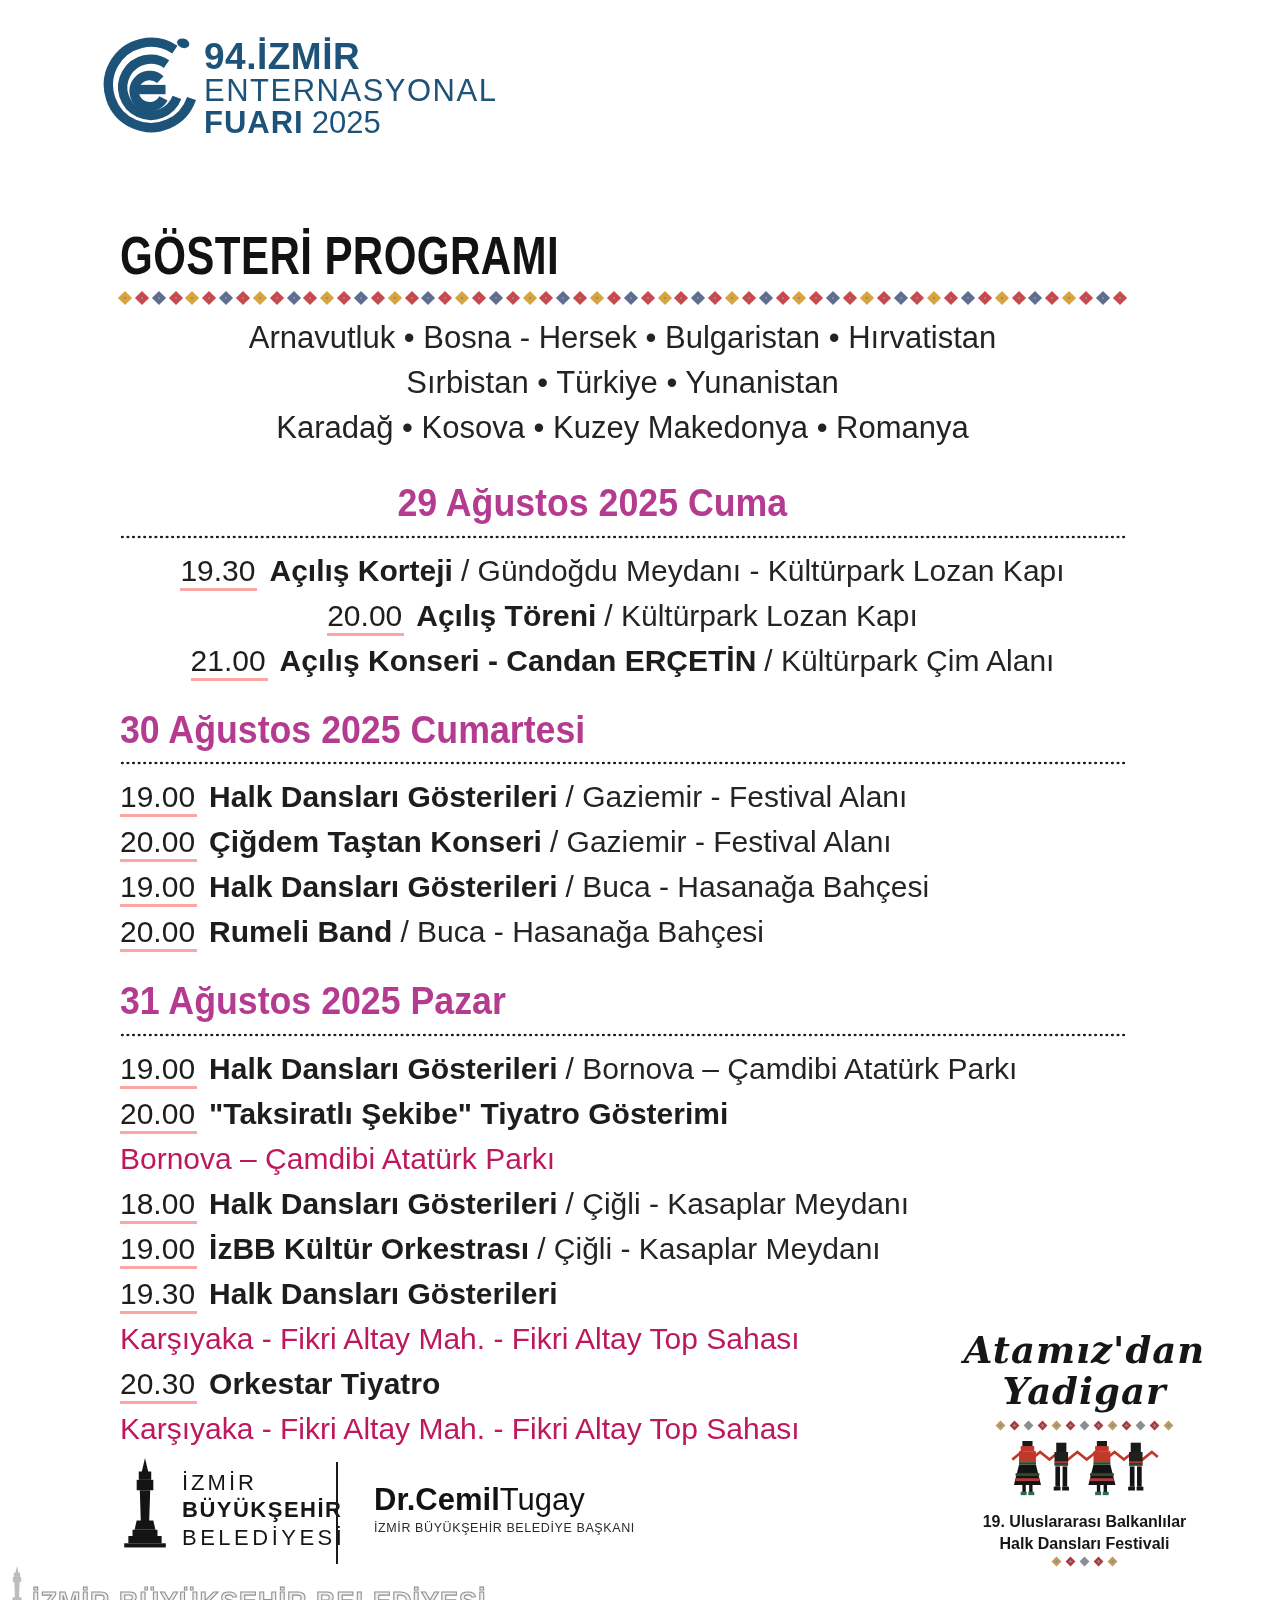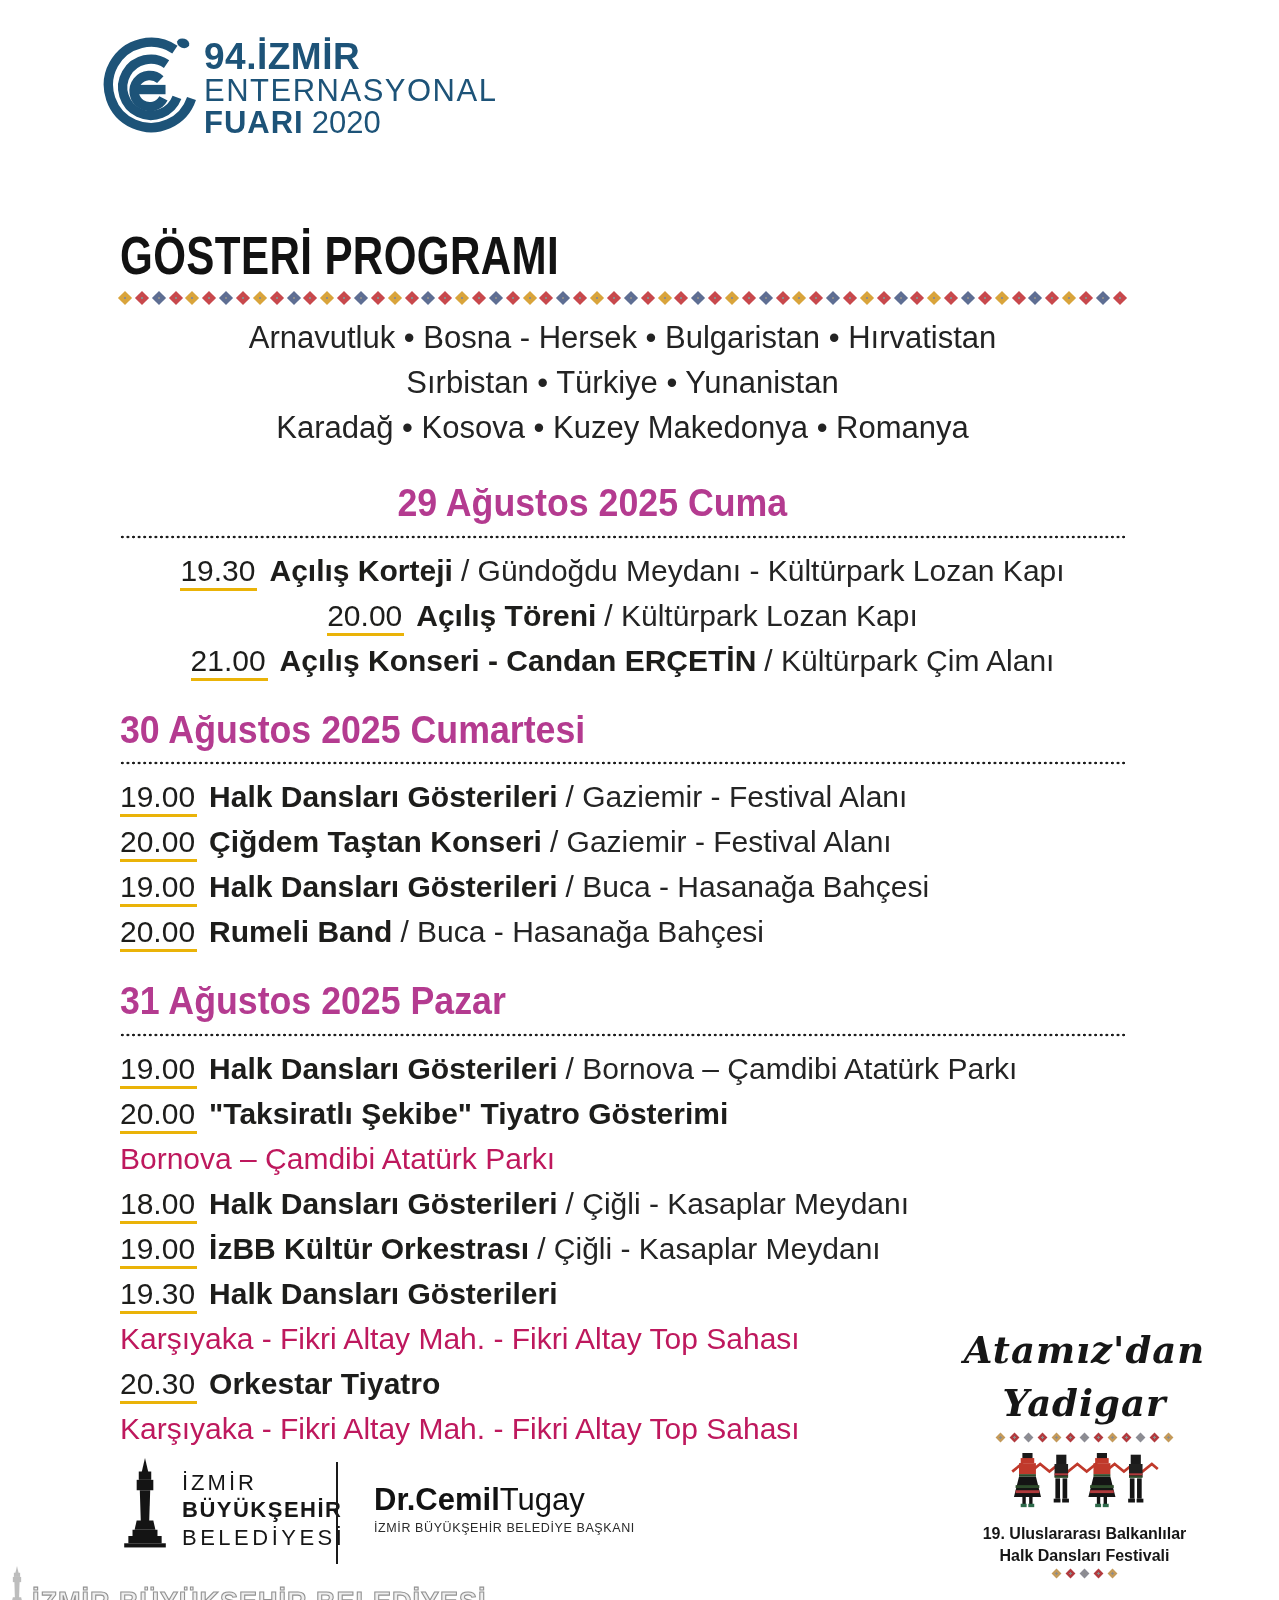--- a/index.html
+++ b/index.html
@@ -30,40 +30,40 @@
   .sec-title{
     color:var(--accent,#b43b90);font-size:38px;font-weight:800;line-height:1.15;
     transform:scaleX(.94);transform-origin:left center;white-space:nowrap;
   }
   .dotline{
     height:4px;margin:9px 0 9px 0;
     background-image:radial-gradient(circle at 2px 2px,#1b1b1b 1.35px,transparent 1.6px);
     background-size:5.6px 4px;background-repeat:repeat-x;
   }
   .row{font-size:30px;line-height:45px;white-space:nowrap;}
-  .row .time{border-bottom:3px solid #eab308;padding:0 2px 1px 0;}
+  .row .time{border-bottom:3px solid #fca5a5;padding:0 2px 1px 0;}
   .row .name{font-weight:800;margin-left:12px;}
   .row .loc{margin-left:8px;color:#242424;}
   .cont{font-size:30px;line-height:45px;color:#be185d;white-space:nowrap;}
   
   .muni{position:absolute;left:124px;top:1458px;display:flex;align-items:center;gap:16px;}
   .muni-text{line-height:1.25;color:#161616;}
   .muni-l1{font-size:22px;font-weight:400;letter-spacing:3px;}
   .muni-l2{font-size:22px;font-weight:800;letter-spacing:1.5px;}
   .muni-l3{font-size:22px;font-weight:400;letter-spacing:3.5px;}
   .divider{position:absolute;left:336px;top:1462px;width:2px;height:102px;background:#1a1a1a;}
   .mayor{position:absolute;left:374px;top:1484px;color:#121212;}
   .mayor-name{font-size:31px;line-height:1;white-space:nowrap;}
   .mayor-name .b{font-weight:800;}
   .mayor-name .l{font-weight:400;}
   .mayor-sub{font-size:12.5px;letter-spacing:.6px;margin-top:6px;color:#2a2a2a;}
   .festival{position:absolute;left:952px;top:1332px;width:265px;text-align:center;color:#161616;}
   .fest-script{font-family:"DejaVu Serif","Liberation Serif",serif;font-style:italic;font-weight:700;
     font-size:37px;line-height:1.0;letter-spacing:1px;}
-  .fest-script .s2{display:block;margin-top:16px;}
+  .fest-script .s2{display:block;margin-top:4px;}
   .fest-dia{display:flex;justify-content:center;gap:7px;margin-top:12px;height:9px;}
   .fest-dia .dia{width:7px;height:7px;}
   .dancers{margin-top:10px;}
   .fest-l1,.fest-l2{font-size:16px;font-weight:800;line-height:1.35;}
   .fest-dia.small{margin-top:4px;}
   .watermark{
     position:absolute;left:6px;top:1566px;display:flex;align-items:flex-end;gap:4px;
     color:#efefef;-webkit-text-stroke:1.1px #929292;font-size:27px;font-weight:800;letter-spacing:1px;
     white-space:nowrap;
   }
@@ -78,21 +78,21 @@
       <path d="M 64 27 A 27 27 0 1 0 74 59"></path>
       <path d="M 58 42 A 15 15 0 1 0 61 60"></path>
     </g>
     <rect x="30" y="47" width="33" height="9" fill="#1d5378"></rect>
     <ellipse cx="80" cy="7" rx="6" ry="4.5" fill="#1d5378" transform="rotate(18 80 7)"></ellipse>
   </svg>
   <div class="logo-text">
     <div class="logo-l1">94.İZMİR</div>
     <div class="logo-l2">ENTERNASYONAL</div>
     <div class="logo-l3">
-      <span class="b">FUARI</span><span class="y">2020</span>
+      <span class="b">FUARI</span><span class="y">2025</span>
     </div>
   </div>
 </div>
 
 <div class="content">
   <div class="page-title">GÖSTERİ PROGRAMI</div>
   <div class="dia-row">
       <span class="dia" style="background: radial-gradient(circle, rgba(0, 0, 0, 0.45) 0px, rgba(0, 0, 0, 0.45) 1.3px, rgb(217, 164, 59) 1.3px);"></span>
       <span class="dia" style="background: radial-gradient(circle, rgba(0, 0, 0, 0.45) 0px, rgba(0, 0, 0, 0.45) 1.3px, rgb(200, 72, 76) 1.3px);"></span>
       <span class="dia" style="background: radial-gradient(circle, rgba(0, 0, 0, 0.45) 0px, rgba(0, 0, 0, 0.45) 1.3px, rgb(94, 110, 147) 1.3px);"></span>

